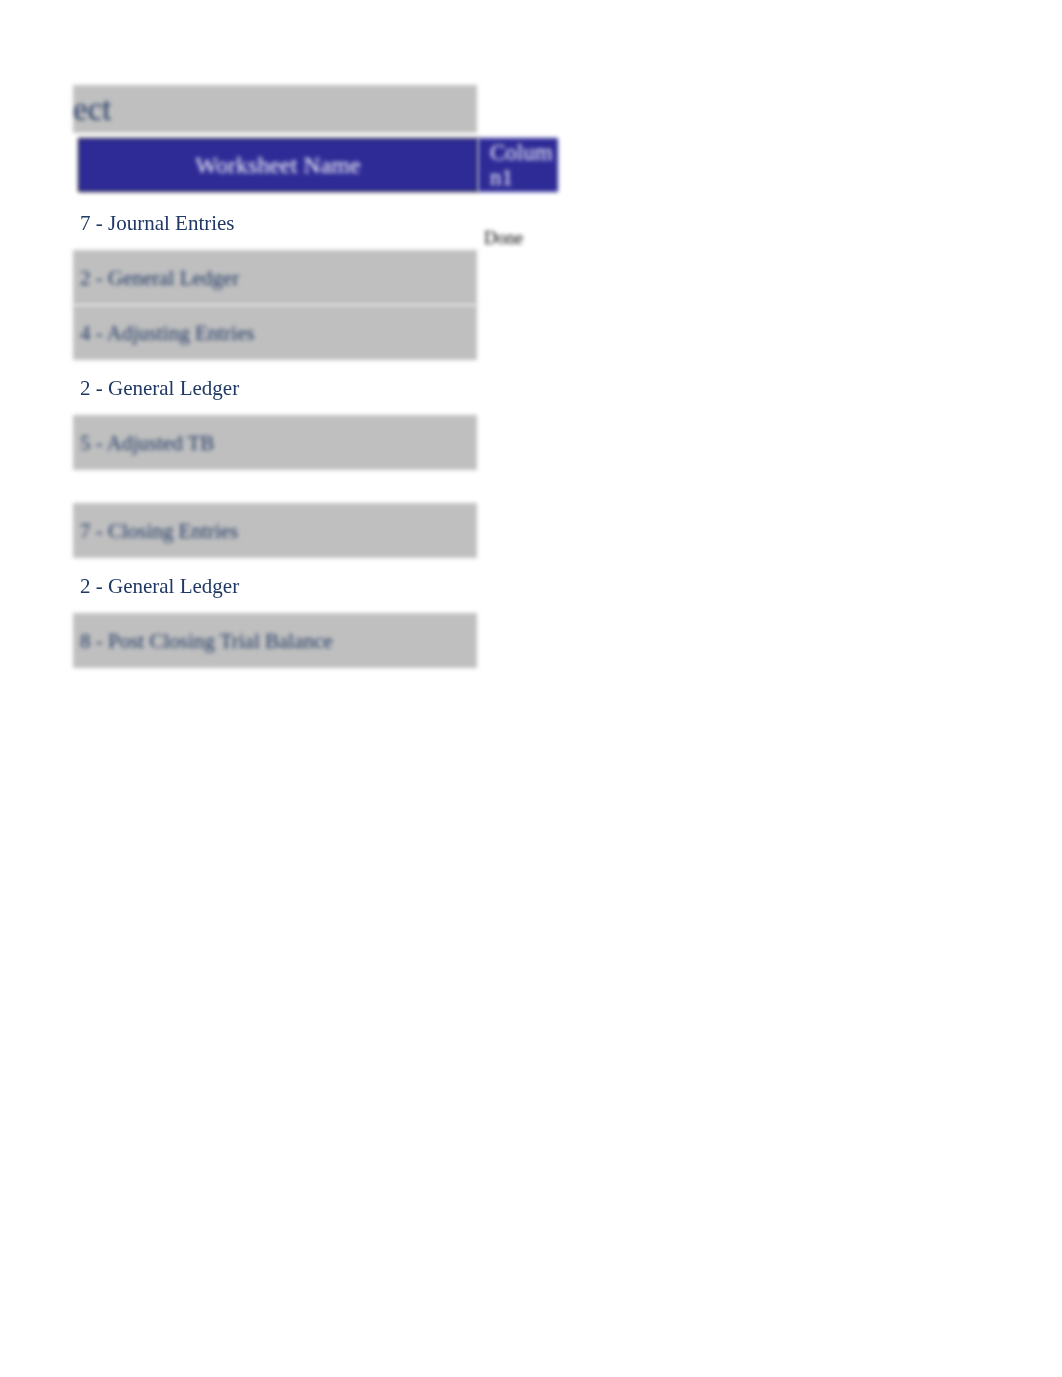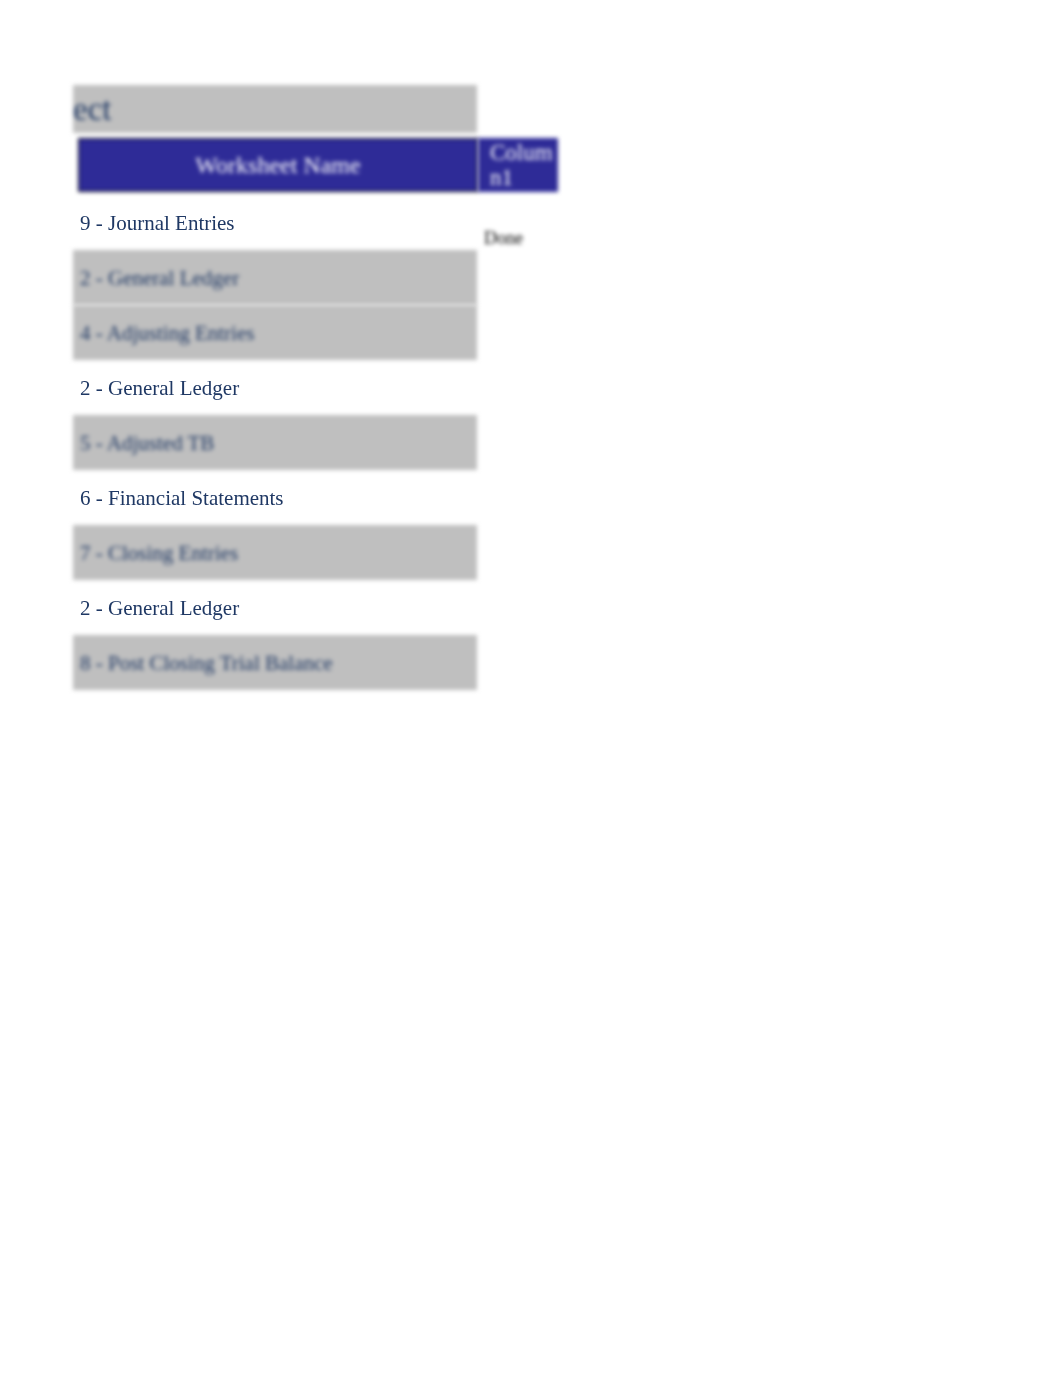--- a/index.html
+++ b/index.html
@@ -91,41 +91,40 @@
 
 <div class="title-bar">ect</div>
 
 <div class="header-row">
   <div class="header-cell-1">Worksheet Name</div>
   <div class="header-cell-2">Column1</div>
 </div>
 
 <div class="table-body">
   <div class="row row-odd">
-    <div class="cell-worksheet">9 - Journal Entries</div>
+    <div class="cell-worksheet">7 - Journal Entries</div>
     <div class="cell-status blur-text">Done</div>
   </div>
   <div class="row row-even">
     <div class="cell-worksheet">2 - General Ledger</div>
     <div class="cell-status"></div>
   </div>
   <div class="row row-even">
     <div class="cell-worksheet">4 - Adjusting Entries</div>
     <div class="cell-status"></div>
   </div>
   <div class="row row-odd">
     <div class="cell-worksheet">2 - General Ledger</div>
     <div class="cell-status"></div>
   </div>
   <div class="row row-even">
     <div class="cell-worksheet">5 - Adjusted TB</div>
     <div class="cell-status"></div>
   </div>
   <div class="row row-odd">
-    <div class="cell-worksheet">6 - Financial Statements</div>
     <div class="cell-status"></div>
   </div>
   <div class="row row-even">
     <div class="cell-worksheet">7 - Closing Entries</div>
     <div class="cell-status"></div>
   </div>
   <div class="row row-odd">
     <div class="cell-worksheet">2 - General Ledger</div>
     <div class="cell-status"></div>
   </div>

